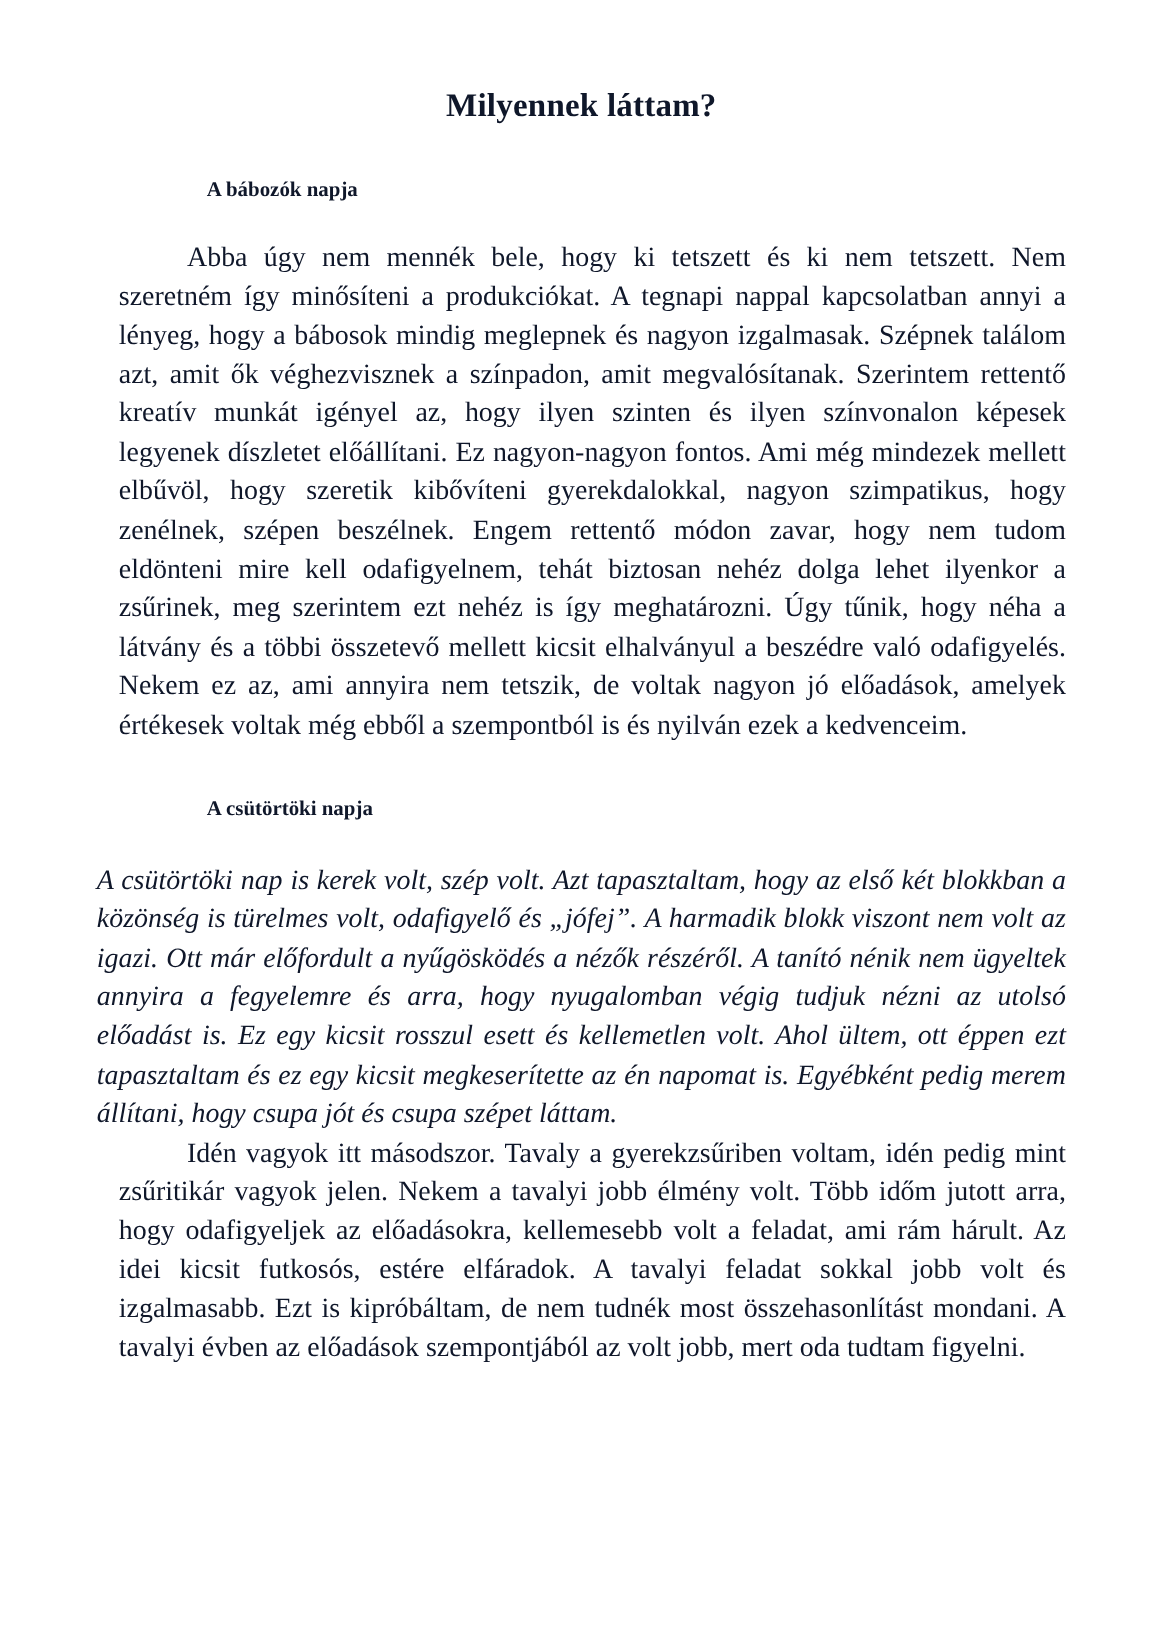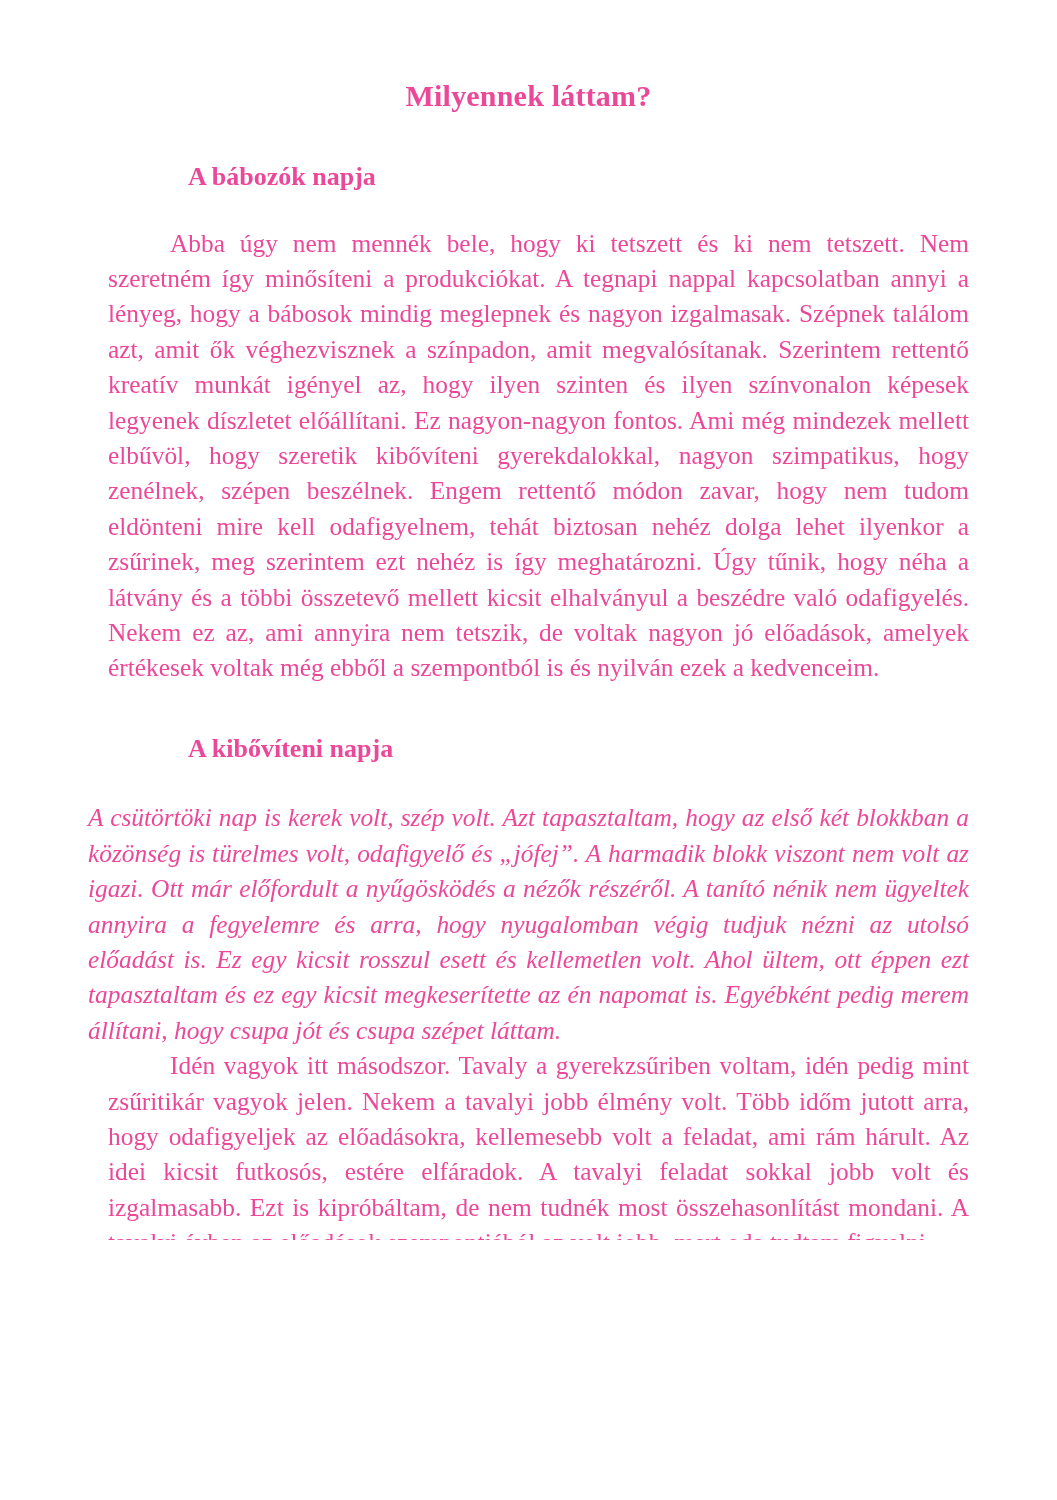--- a/index.html
+++ b/index.html
@@ -9,40 +9,40 @@
     background: #ffffff;
   }
   .page {
     position: relative;
     width: 1057px;
     height: 1240px;
     background: #ffffff;
     margin: 0 auto;
     overflow: hidden;
     font-family: "Liberation Serif", "DejaVu Serif", serif;
-    color: #ec4899;
+    color: #0f172a;
     box-sizing: border-box;
   }
   .content {
     position: absolute;
     left: 88px;
     top: 0;
     width: 881px;
   }
   .doc-title {
     text-align: center;
     font-size: 30px;
     font-weight: bold;
     letter-spacing: 0.2px;
     margin: 0;
     padding-top: 78px;
     line-height: 1.2;
   }
   .section-heading {
-    font-size: 26px;
+    font-size: 19px;
     font-weight: bold;
     margin: 0;
     padding-left: 100px;
     line-height: 1.25;
   }
   .heading-1 { padding-top: 47px; }
   .heading-2 { padding-top: 47px; }
   .body-text {
     font-size: 25.4px;
     line-height: 35.4px;
@@ -87,21 +87,21 @@
 
 <div class="page">
   <div class="content">
 
     <h1 class="doc-title">Milyennek láttam?</h1>
 
     <h2 class="section-heading heading-1">A bábozók napja</h2>
 
     <p class="body-text para-gap-first indent">Abba úgy nem mennék bele, hogy ki tetszett és ki nem tetszett. Nem szeretném így minősíteni a produkciókat. A tegnapi nappal kapcsolatban annyi a lényeg, hogy a bábosok mindig meglepnek és nagyon izgalmasak. Szépnek találom azt, amit ők véghezvisznek a színpadon, amit megvalósítanak. Szerintem rettentő kreatív munkát igényel az, hogy ilyen szinten és ilyen színvonalon képesek legyenek díszletet előállítani. Ez nagyon-nagyon fontos. Ami még mindezek mellett elbűvöl, hogy szeretik kibővíteni gyerekdalokkal, nagyon szimpatikus, hogy zenélnek, szépen beszélnek. Engem rettentő módon zavar, hogy nem tudom eldönteni mire kell odafigyelnem, tehát biztosan nehéz dolga lehet ilyenkor a zsűrinek, meg szerintem ezt nehéz is így meghatározni. Úgy tűnik, hogy néha a látvány és a többi összetevő mellett kicsit elhalványul a beszédre való odafigyelés. Nekem ez az, ami annyira nem tetszik, de voltak nagyon jó előadások, amelyek értékesek voltak még ebből a szempontból is és nyilván ezek a kedvenceim.</p>
 
-    <h2 class="section-heading heading-2">A kibővíteni napja</h2>
+    <h2 class="section-heading heading-2">A csütörtöki napja</h2>
 
     <p class="body-text para-gap-second">A csütörtöki nap is kerek volt, szép volt. Azt tapasztaltam, hogy az első két blokkban a közönség is türelmes volt, odafigyelő és „jófej”. A harmadik blokk viszont nem volt az igazi. Ott már előfordult a nyűgösködés a nézők részéről. A tanító nénik nem ügyeltek annyira a fegyelemre és arra, hogy nyugalomban végig tudjuk nézni az utolsó előadást is. Ez egy kicsit rosszul esett és kellemetlen volt. Ahol ültem, ott éppen ezt tapasztaltam és ez egy kicsit megkeserítette az én napomat is. Egyébként pedig merem állítani, hogy csupa jót és csupa szépet láttam.</p>
 
     <p class="body-text indent">Idén vagyok itt másodszor. Tavaly a gyerekzsűriben voltam, idén pedig mint zsűritikár vagyok jelen. Nekem a tavalyi jobb élmény volt. Több időm jutott arra, hogy odafigyeljek az előadásokra, kellemesebb volt a feladat, ami rám hárult. Az idei kicsit futkosós, estére elfáradok. A tavalyi feladat sokkal jobb volt és izgalmasabb. Ezt is kipróbáltam, de nem tudnék most összehasonlítást mondani. A tavalyi évben az előadások szempontjából az volt jobb, mert oda tudtam figyelni.</p>
 
     <p class="signature">-já</p>
 
   </div>
 
   <div class="footer">

